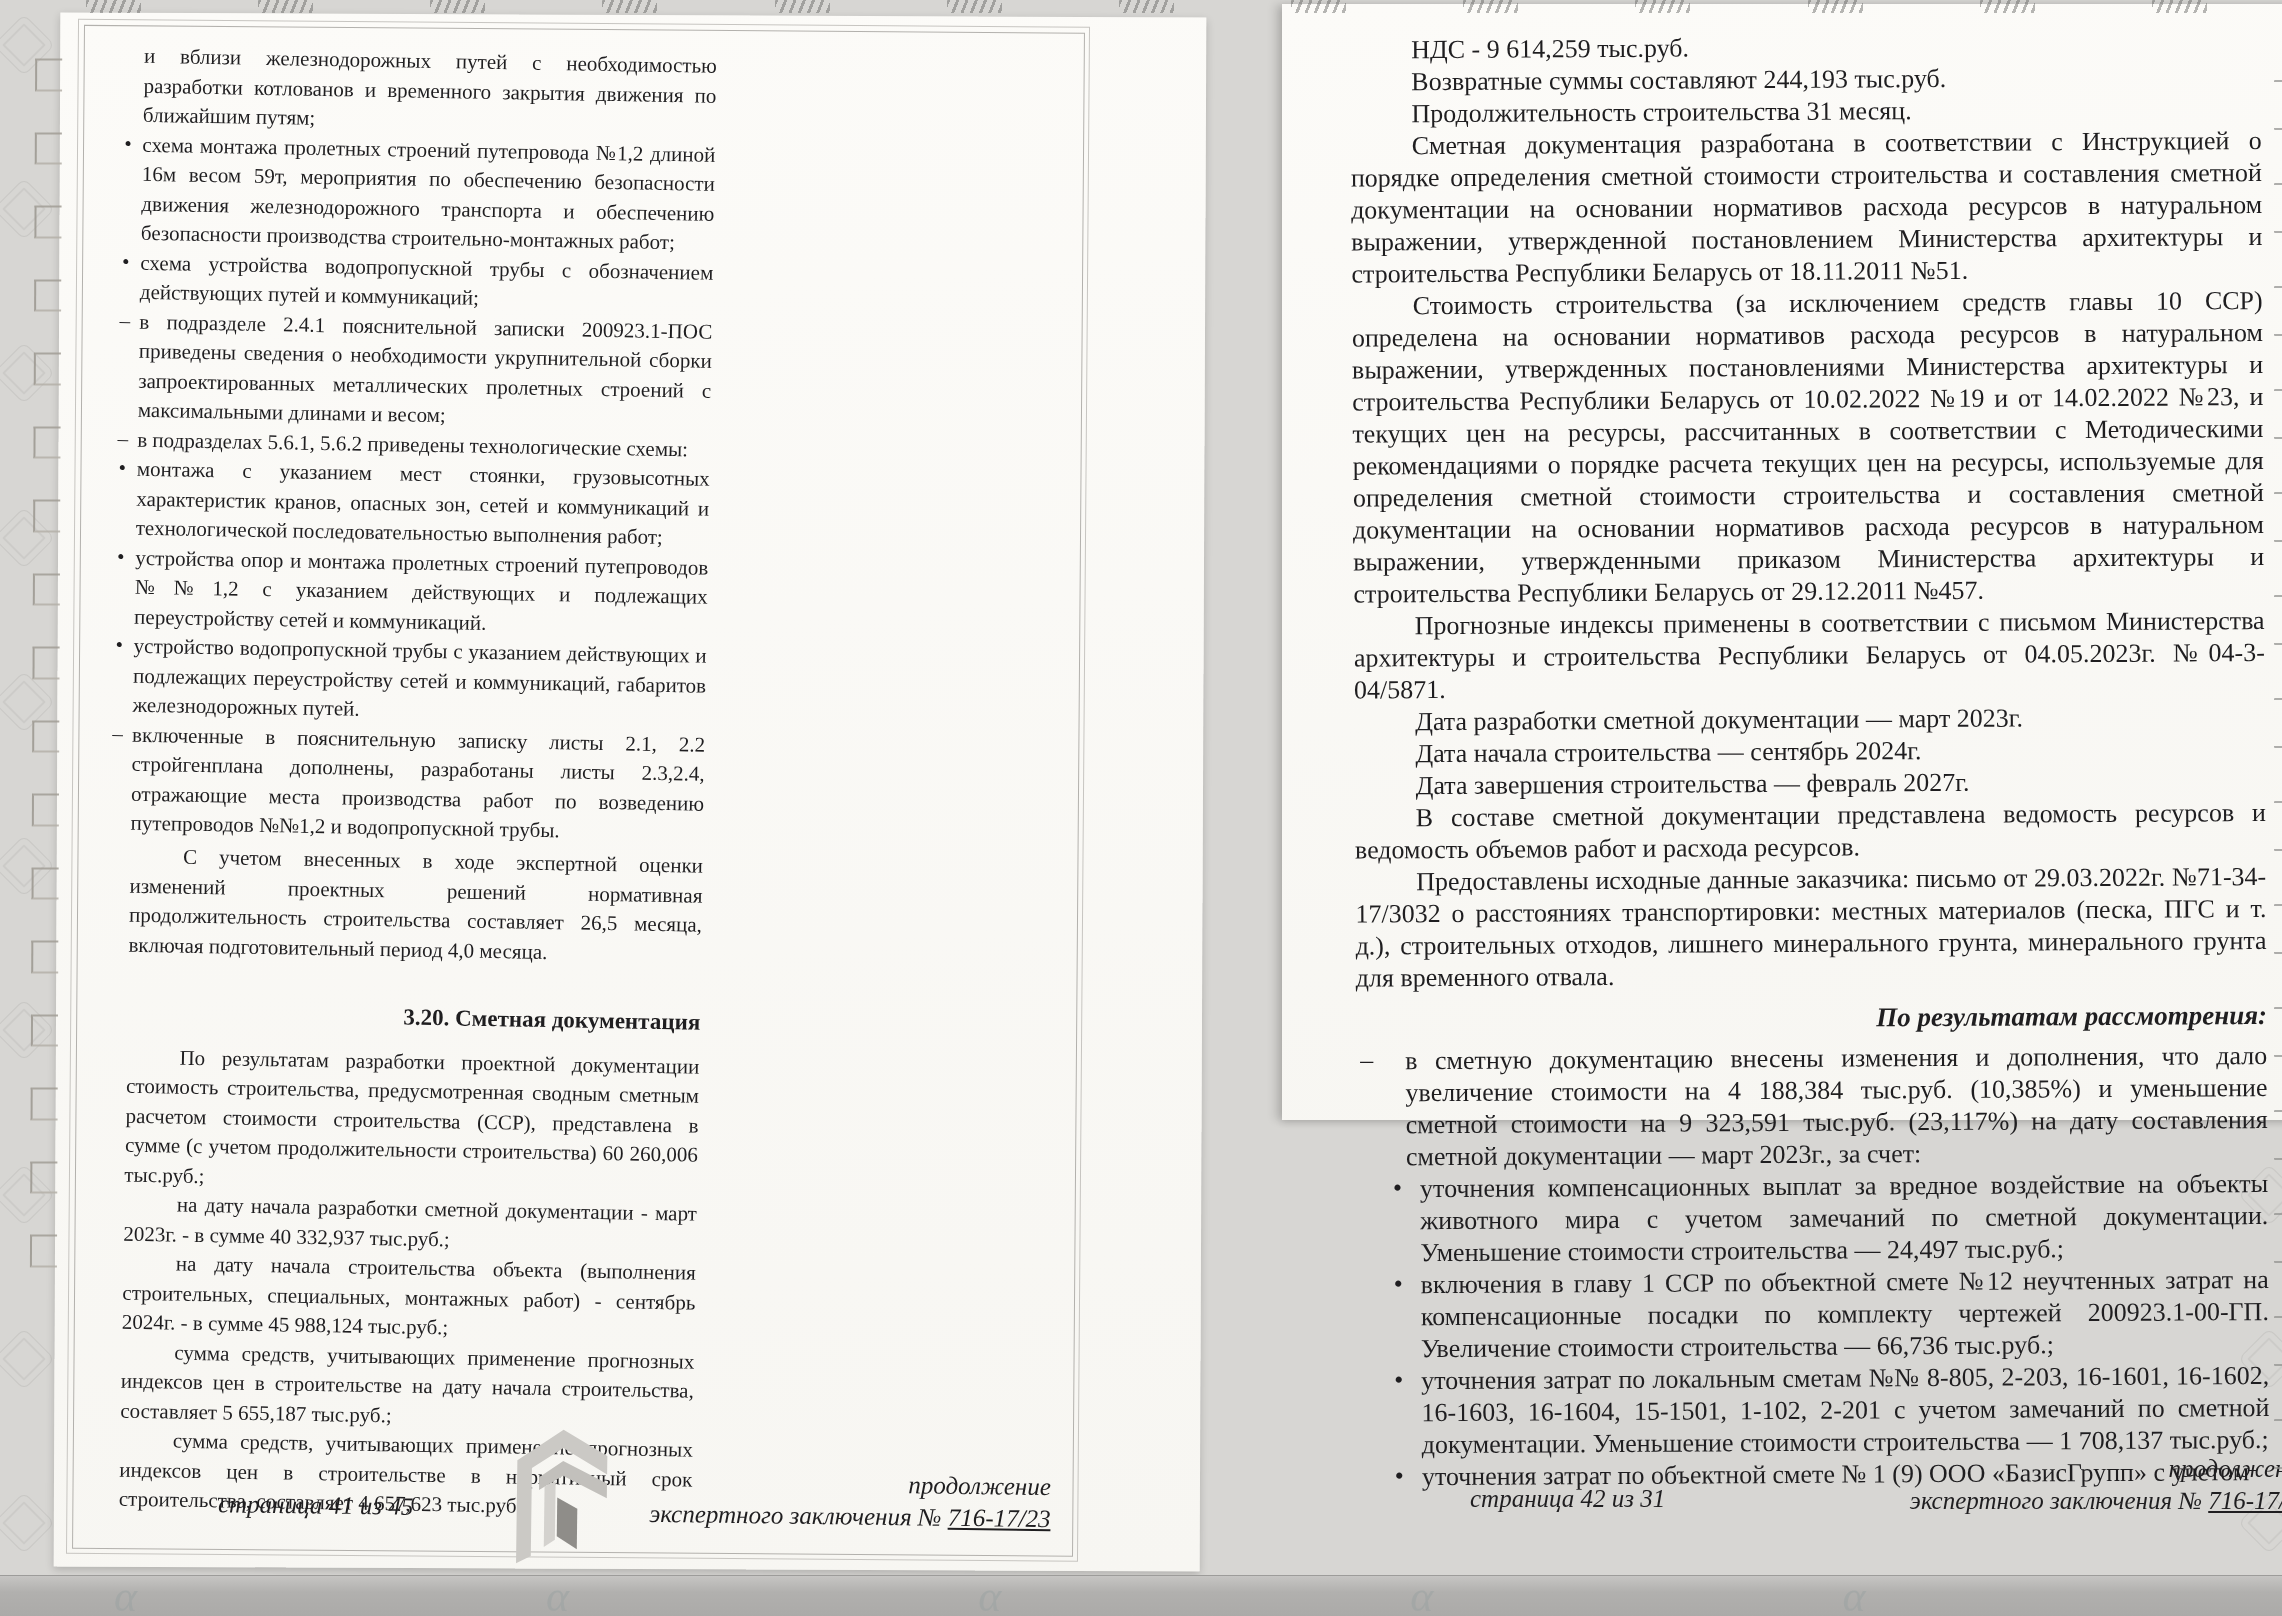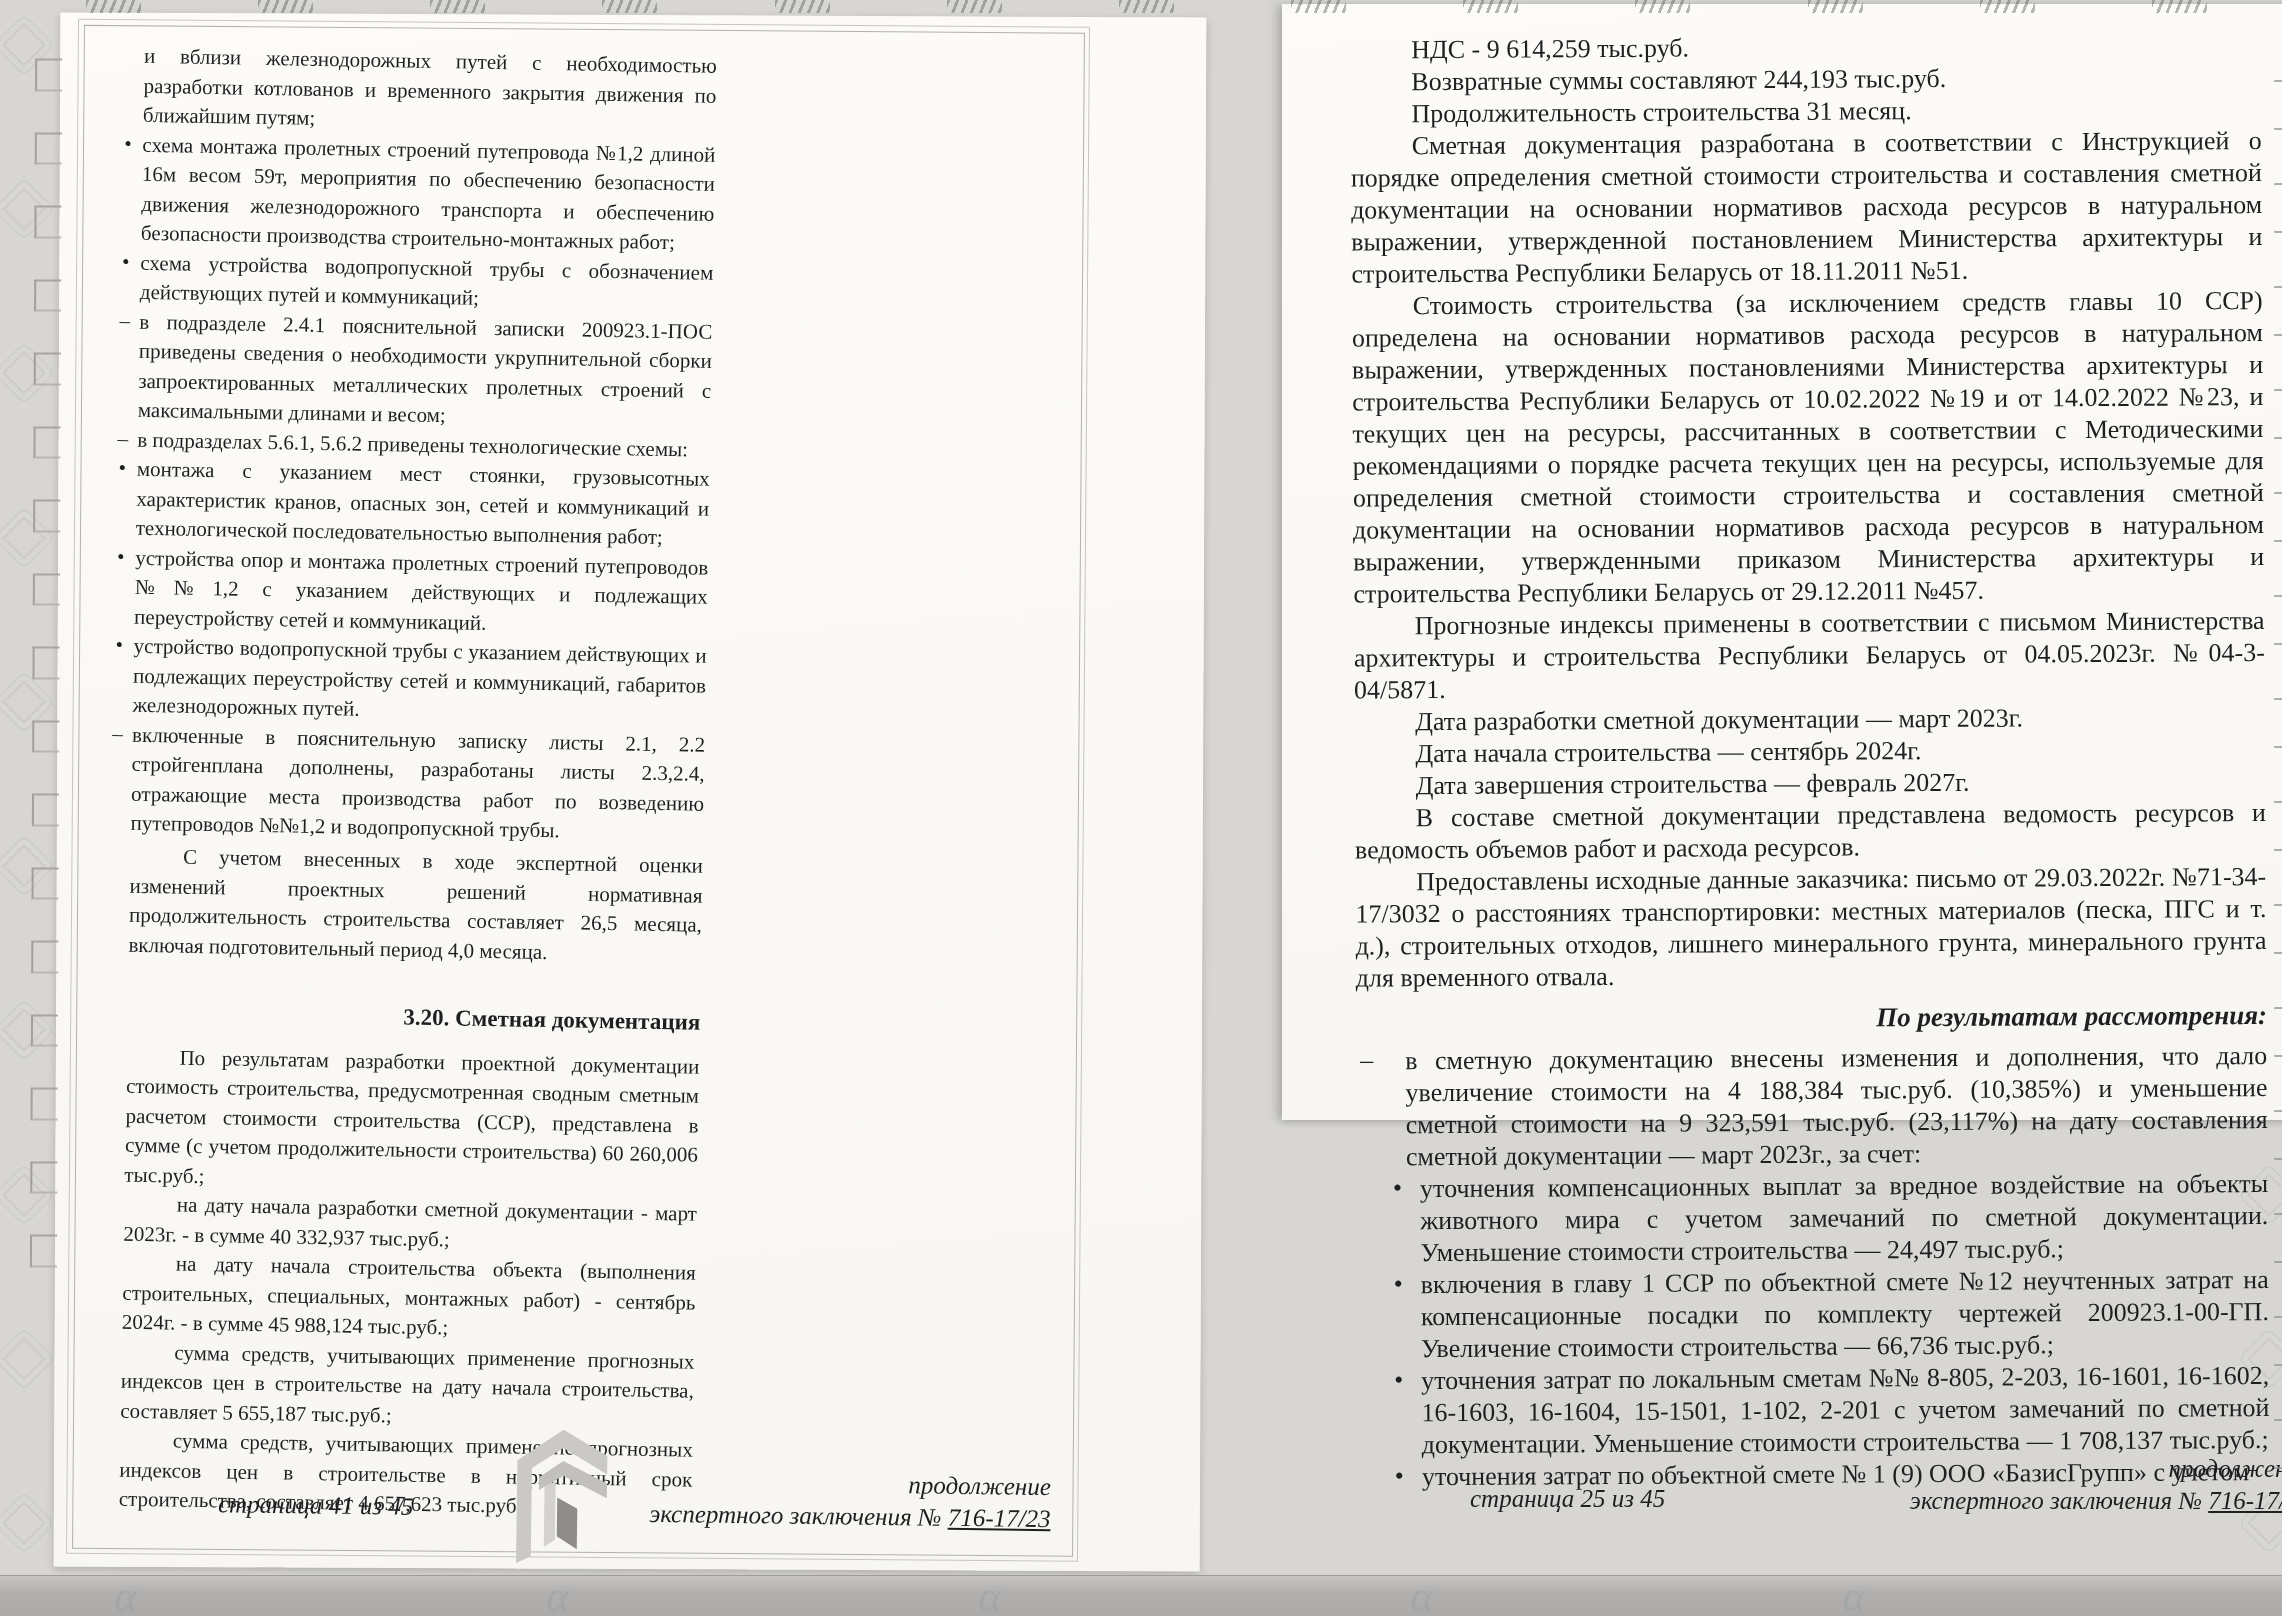--- a/index.html
+++ b/index.html
@@ -261,20 +261,20 @@
       <span class="mk">•</span>
       <div class="tx">уточнения затрат по локальным сметам №№ 8-805, 2-203, 16-1601, 16-1602, 16-1603, 16-1604, 15-1501, 1-102, 2-201 с учетом замечаний по сметной документации. Уменьшение стоимости строительства — 1 708,137 тыс.руб.;</div>
     </div>
     <div class="r-li bullet">
       <span class="mk">•</span>
       <div class="tx">уточнения затрат по объектной смете № 1 (9) ООО «БазисГрупп»  с учетом</div>
     </div>
   </div>
 
   <div id="right-footer">
-    <span class="pg">страница 25 из 45</span>
+    <span class="pg">страница 42 из 31</span>
     <div class="cont">
       <div>продолжение</div>
       <div><span>экспертного заключения № </span><span class="underl">716-17/23</span></div>
     </div>
   </div>
 </div>
 
 
 </body></html>

